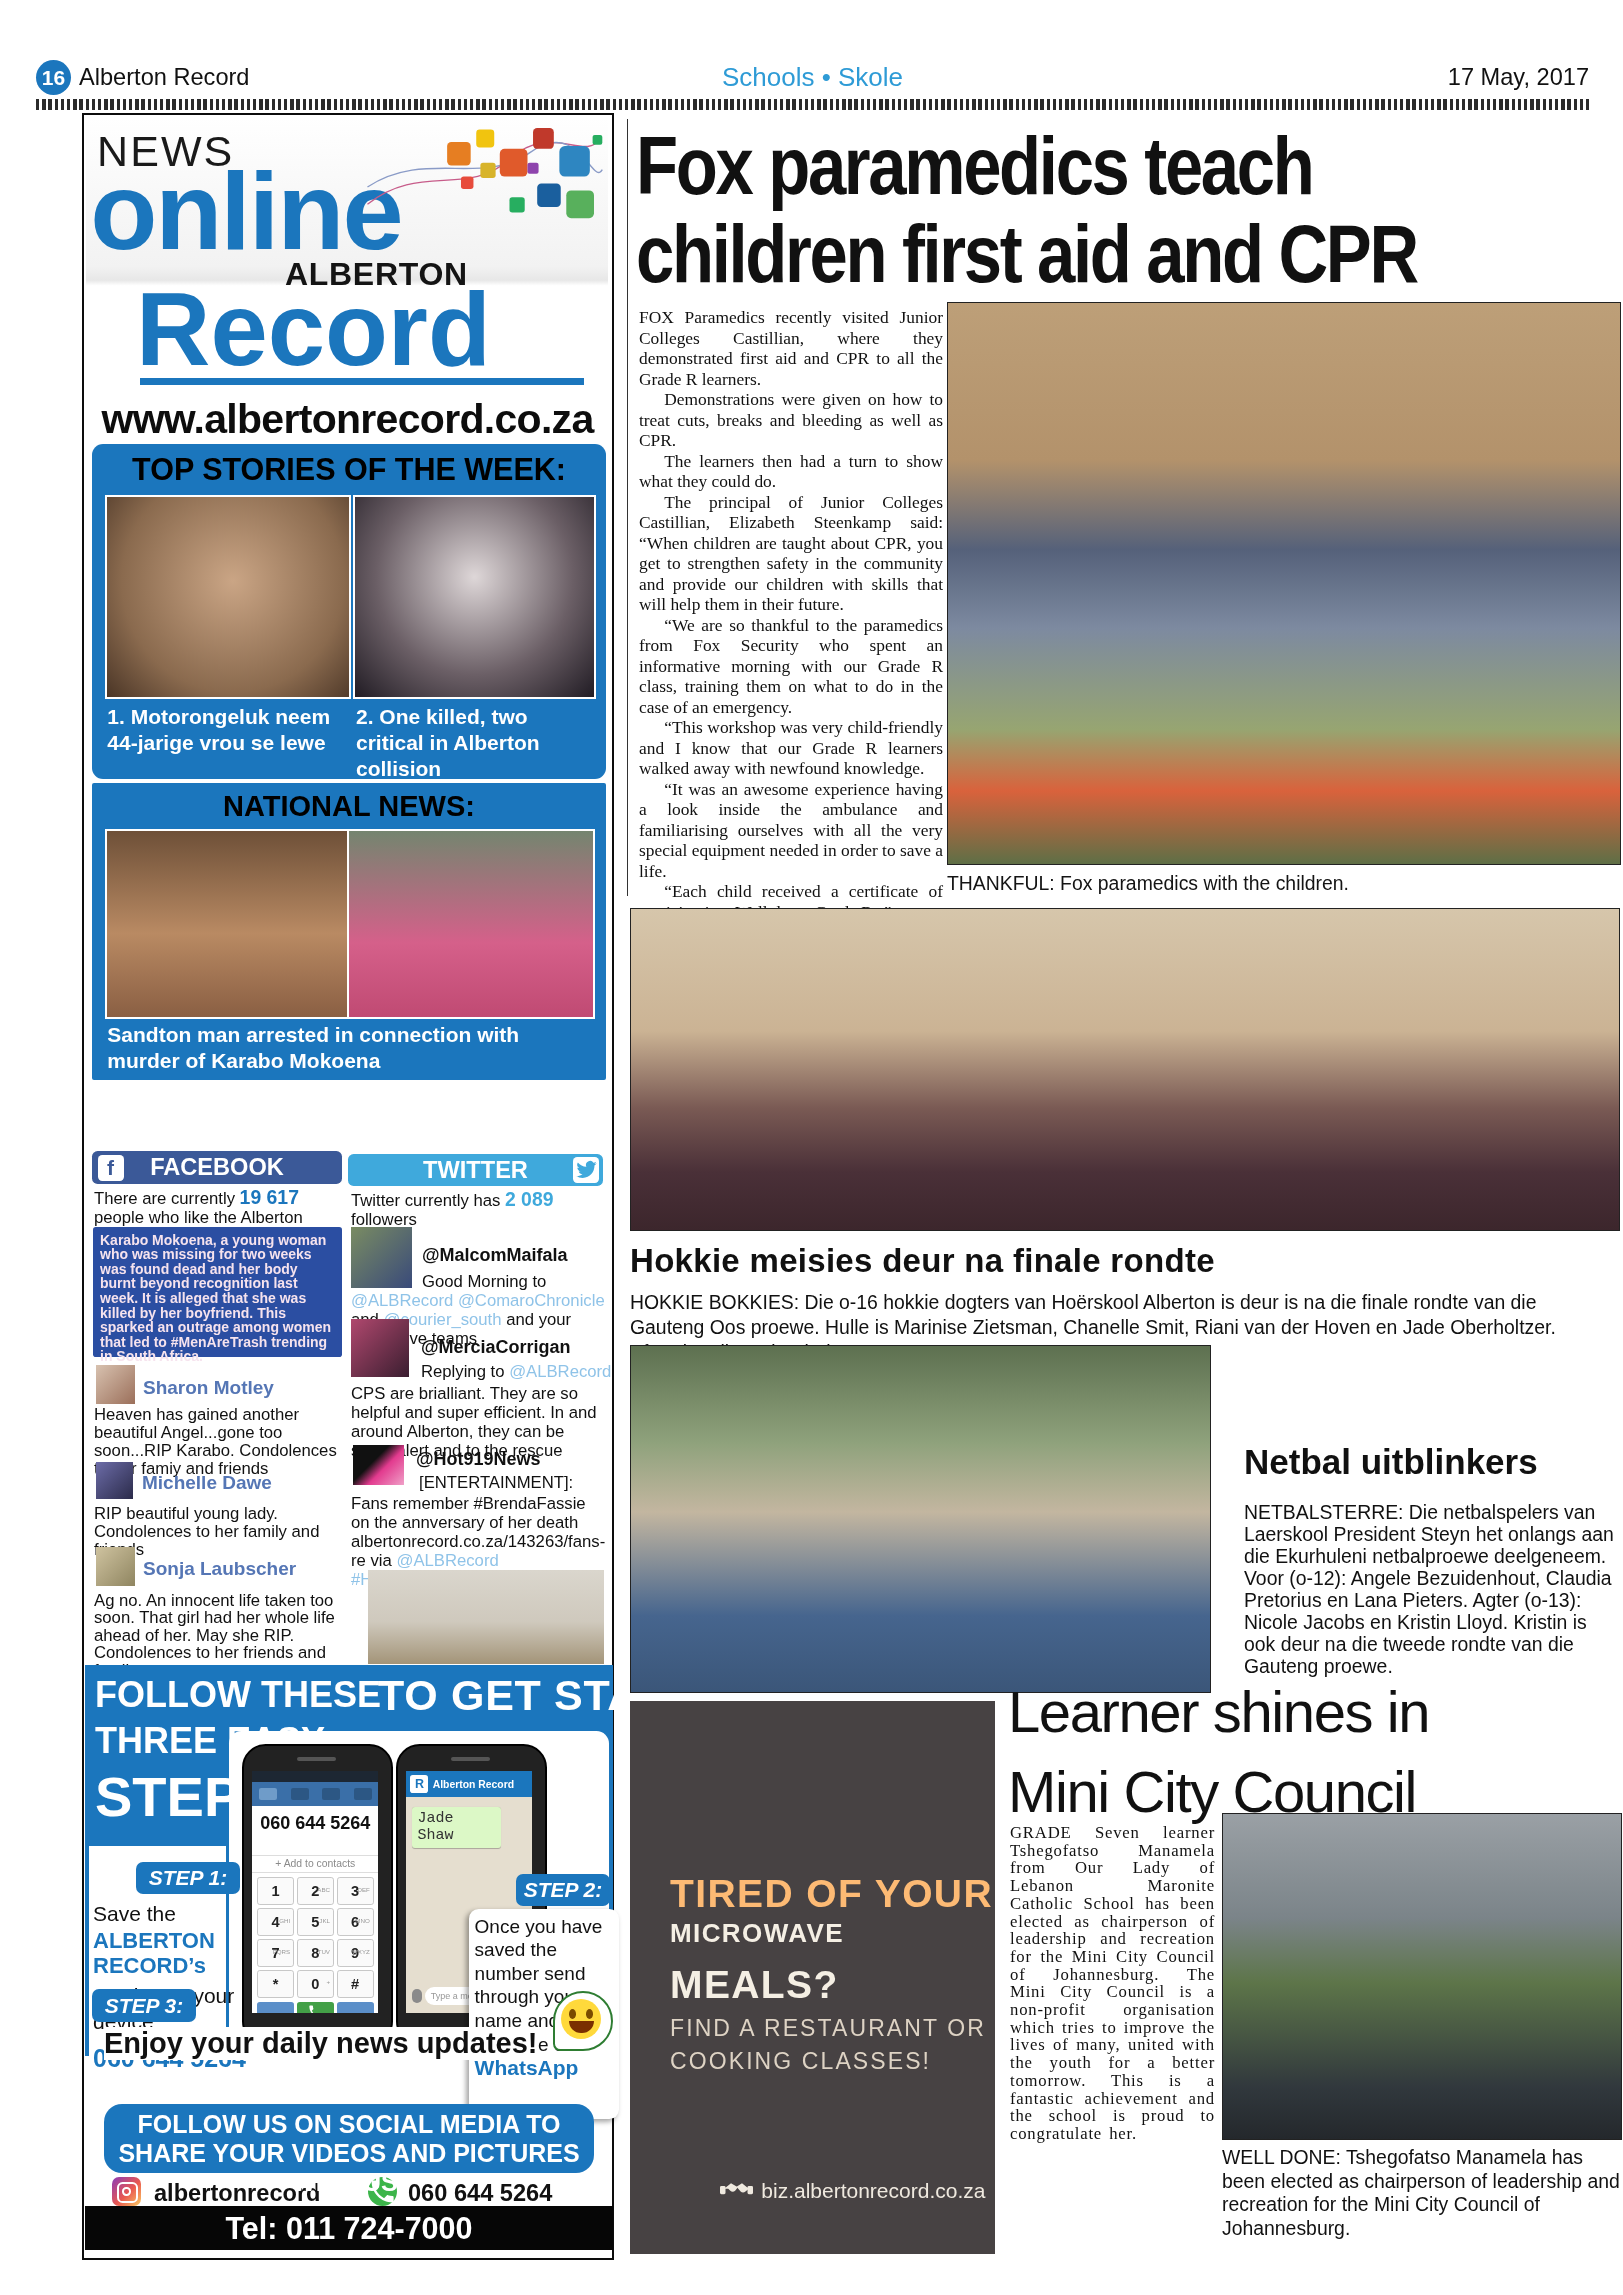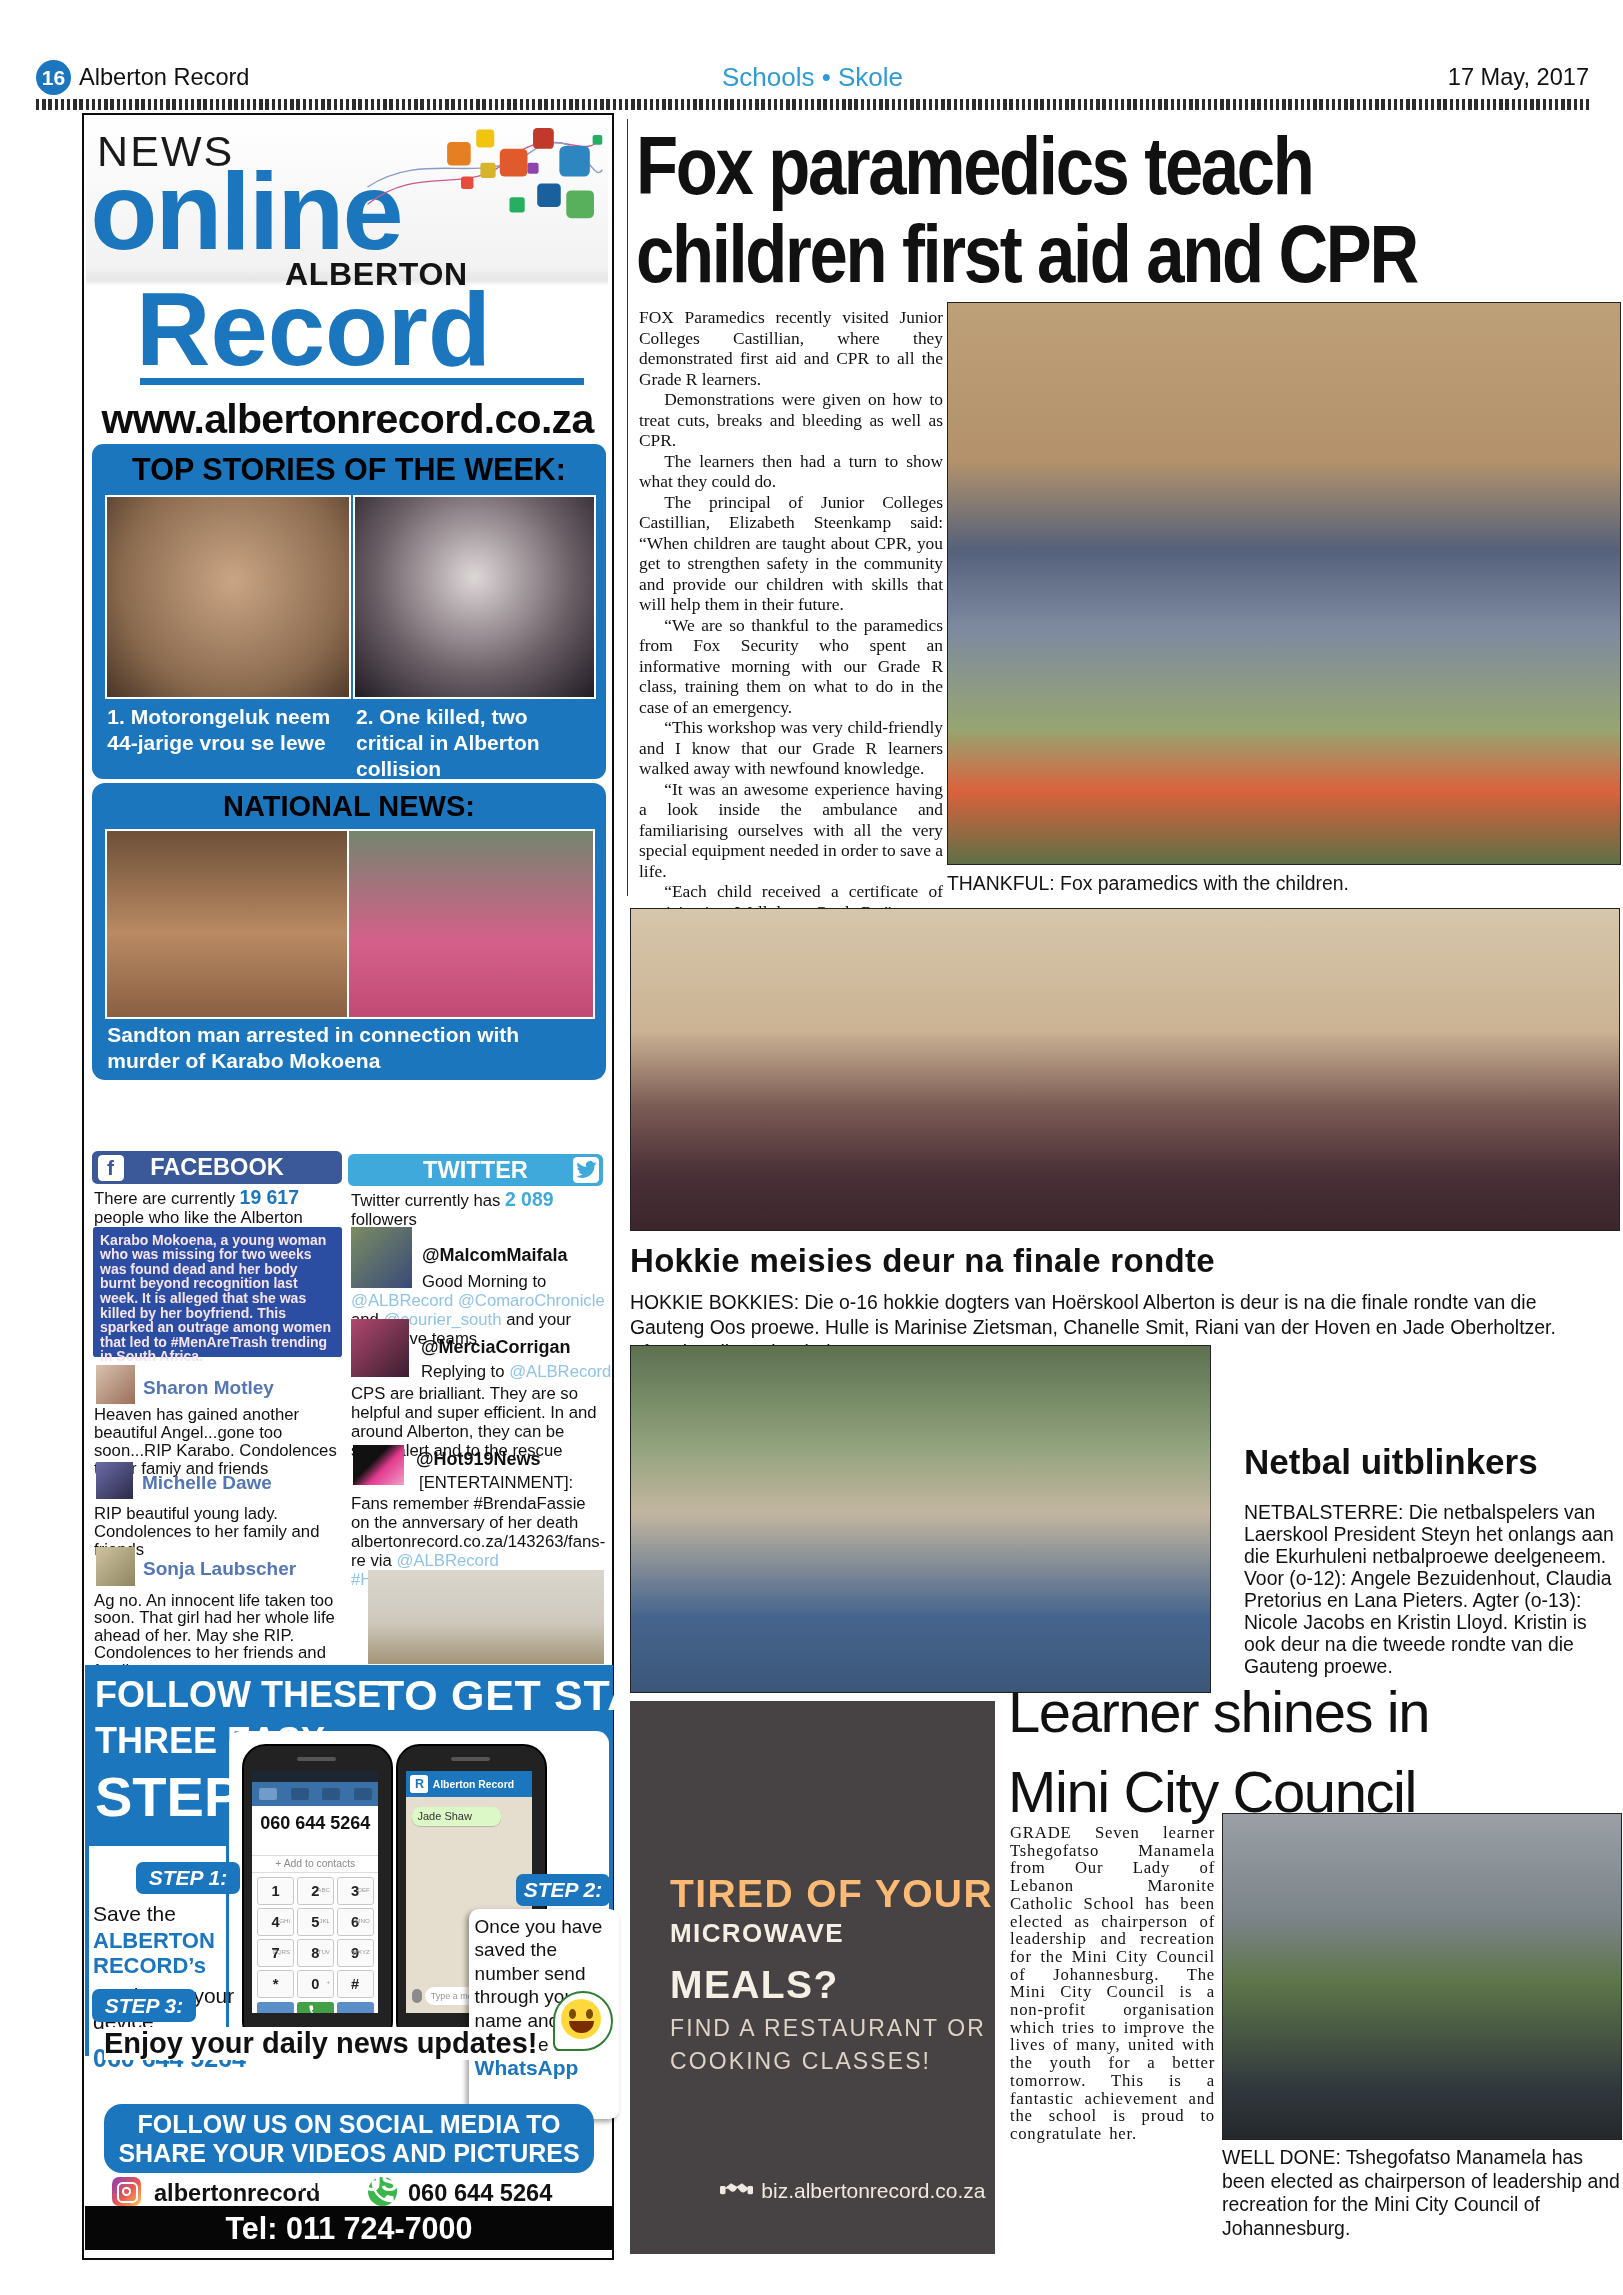--- a/index.html
+++ b/index.html
@@ -68,21 +68,21 @@
   <div class="abs center" style="left:89px;top:396px;width:517px;font-size:41px;font-weight:900;letter-spacing:-0.7px;color:#0d0d0d;">www.albertonrecord.co.za</div>
 
   <div class="abs bluebox" style="left:92px;top:444px;width:514px;height:335px;border-radius:11px;">
     <div class="panel-title center abs" style="left:0;top:8.3px;width:100%;font-size:30.5px;">TOP STORIES OF THE WEEK:</div>
     <div class="abs photo" style="left:12.5px;top:51px;width:242px;height:200px;background:radial-gradient(circle at 52% 42%,#caa585,#8a6a4e 65%,#4a3526);"></div>
     <div class="abs photo" style="left:261px;top:51px;width:239px;height:200px;background:radial-gradient(circle at 50% 40%,#ded7d8,#6b5f66 58%,#211c24);"></div>
     <div class="abs" style="left:15.3px;top:260px;width:236px;font-size:21px;font-weight:600;color:#fff;line-height:26px;">1. Motorongeluk neem 44-jarige vrou se lewe</div>
     <div class="abs" style="left:264px;top:260px;width:229px;font-size:21px;font-weight:600;color:#fff;line-height:26px;">2. One killed, two critical in Alberton collision</div>
   </div>
 
-  <div class="abs bluebox" style="left:92px;top:783px;width:514px;height:297px;border-radius:13px;">
+  <div class="abs bluebox" style="left:92px;top:783px;width:514px;height:297px;border-radius:2px;">
     <div class="panel-title center abs" style="left:0;top:7px;width:100%;font-size:29px;">NATIONAL NEWS:</div>
     <div class="abs photo" style="left:12.5px;top:46px;width:243px;height:186px;background:linear-gradient(180deg,#6e5038,#b98a63 55%,#8a5f43);"></div>
     <div class="abs photo" style="left:255px;top:46px;width:244px;height:186px;background:linear-gradient(180deg,#74856f,#d5608a 60%,#c04a73);"></div>
     <div class="abs" style="left:15.3px;top:239px;width:486px;font-size:21px;font-weight:600;color:#fff;line-height:26px;">Sandton man arrested in connection with murder of Karabo Mokoena</div>
   </div>
 
 
   <div class="abs" style="left:92px;top:1151px;width:250px;height:33px;background:#3b5998;border-radius:5.6px;">
     <div class="abs" style="left:5.6px;top:3.5px;width:26px;height:26px;background:#fff;border-radius:4.2px;color:#3b5998;font-weight:900;font-size:21px;text-align:center;line-height:25px;">f</div>
     <div class="center" style="font-size:23.6px;font-weight:800;color:#fff;line-height:33px;">FACEBOOK</div>
@@ -185,21 +185,21 @@
     </div>
   </div>
 
   <div class="abs" style="left:396px;top:1744px;width:147px;height:297px;background:#222;border-radius:23.6px;border:2.1px solid #000;">
     <div class="abs" style="left:53px;top:11px;width:39px;height:4.2px;background:#555;border-radius:2.1px;"></div>
     <div class="abs" style="left:8.3px;top:25px;width:126px;height:242px;background:#e5decf;overflow:hidden;">
       <div style="height:26px;background:#1b76bd;display:flex;align-items:center;gap:4.2px;padding:0 4.2px;">
         <span style="width:18px;height:18px;background:#fff;border-radius:2.8px;color:#1b76bd;font-weight:900;font-size:12.5px;text-align:center;line-height:18px;">R</span>
         <span style="color:#fff;font-size:10.4px;font-weight:700;">Alberton Record</span>
       </div>
-      <div style="margin:9.7px 5.6px 0 5.6px;width:78px;background:#dcf8c6;border-radius:8px;padding:3.5px 5.6px;font-size:11px;color:#333;box-shadow:0 0.7px 0.7px rgba(0,0,0,.25);">Jade Shaw</div>
+      <div style="margin:9.7px 5.6px 0 5.6px;width:78px;background:#dcf8c6;border-radius:3px;padding:3.5px 5.6px;font-size:15px;color:#333;box-shadow:0 0.7px 0.7px rgba(0,0,0,.25);font-family:Liberation Mono, monospace;">Jade Shaw</div>
       <div class="abs" style="left:5.6px;bottom:7px;width:115px;height:19.4px;display:flex;align-items:center;gap:3.5px;">
         <span style="width:9.7px;height:14px;background:#8a8a8a;border-radius:4.9px;"></span>
         <span style="flex:1;background:#fff;border-radius:9px;height:18px;font-size:9px;color:#999;line-height:18px;padding-left:5.6px;">Type a message</span>
         <span style="width:14px;height:14px;background:#f3b229;border-radius:50%;"></span>
       </div>
     </div>
   </div>
 
   <div class="abs chip" style="left:136px;top:1862px;width:104px;height:32px;font-size:21px;line-height:32px;">STEP 1:</div>
   <div class="abs" style="left:93px;top:1902px;font-size:21px;">Save the</div>

